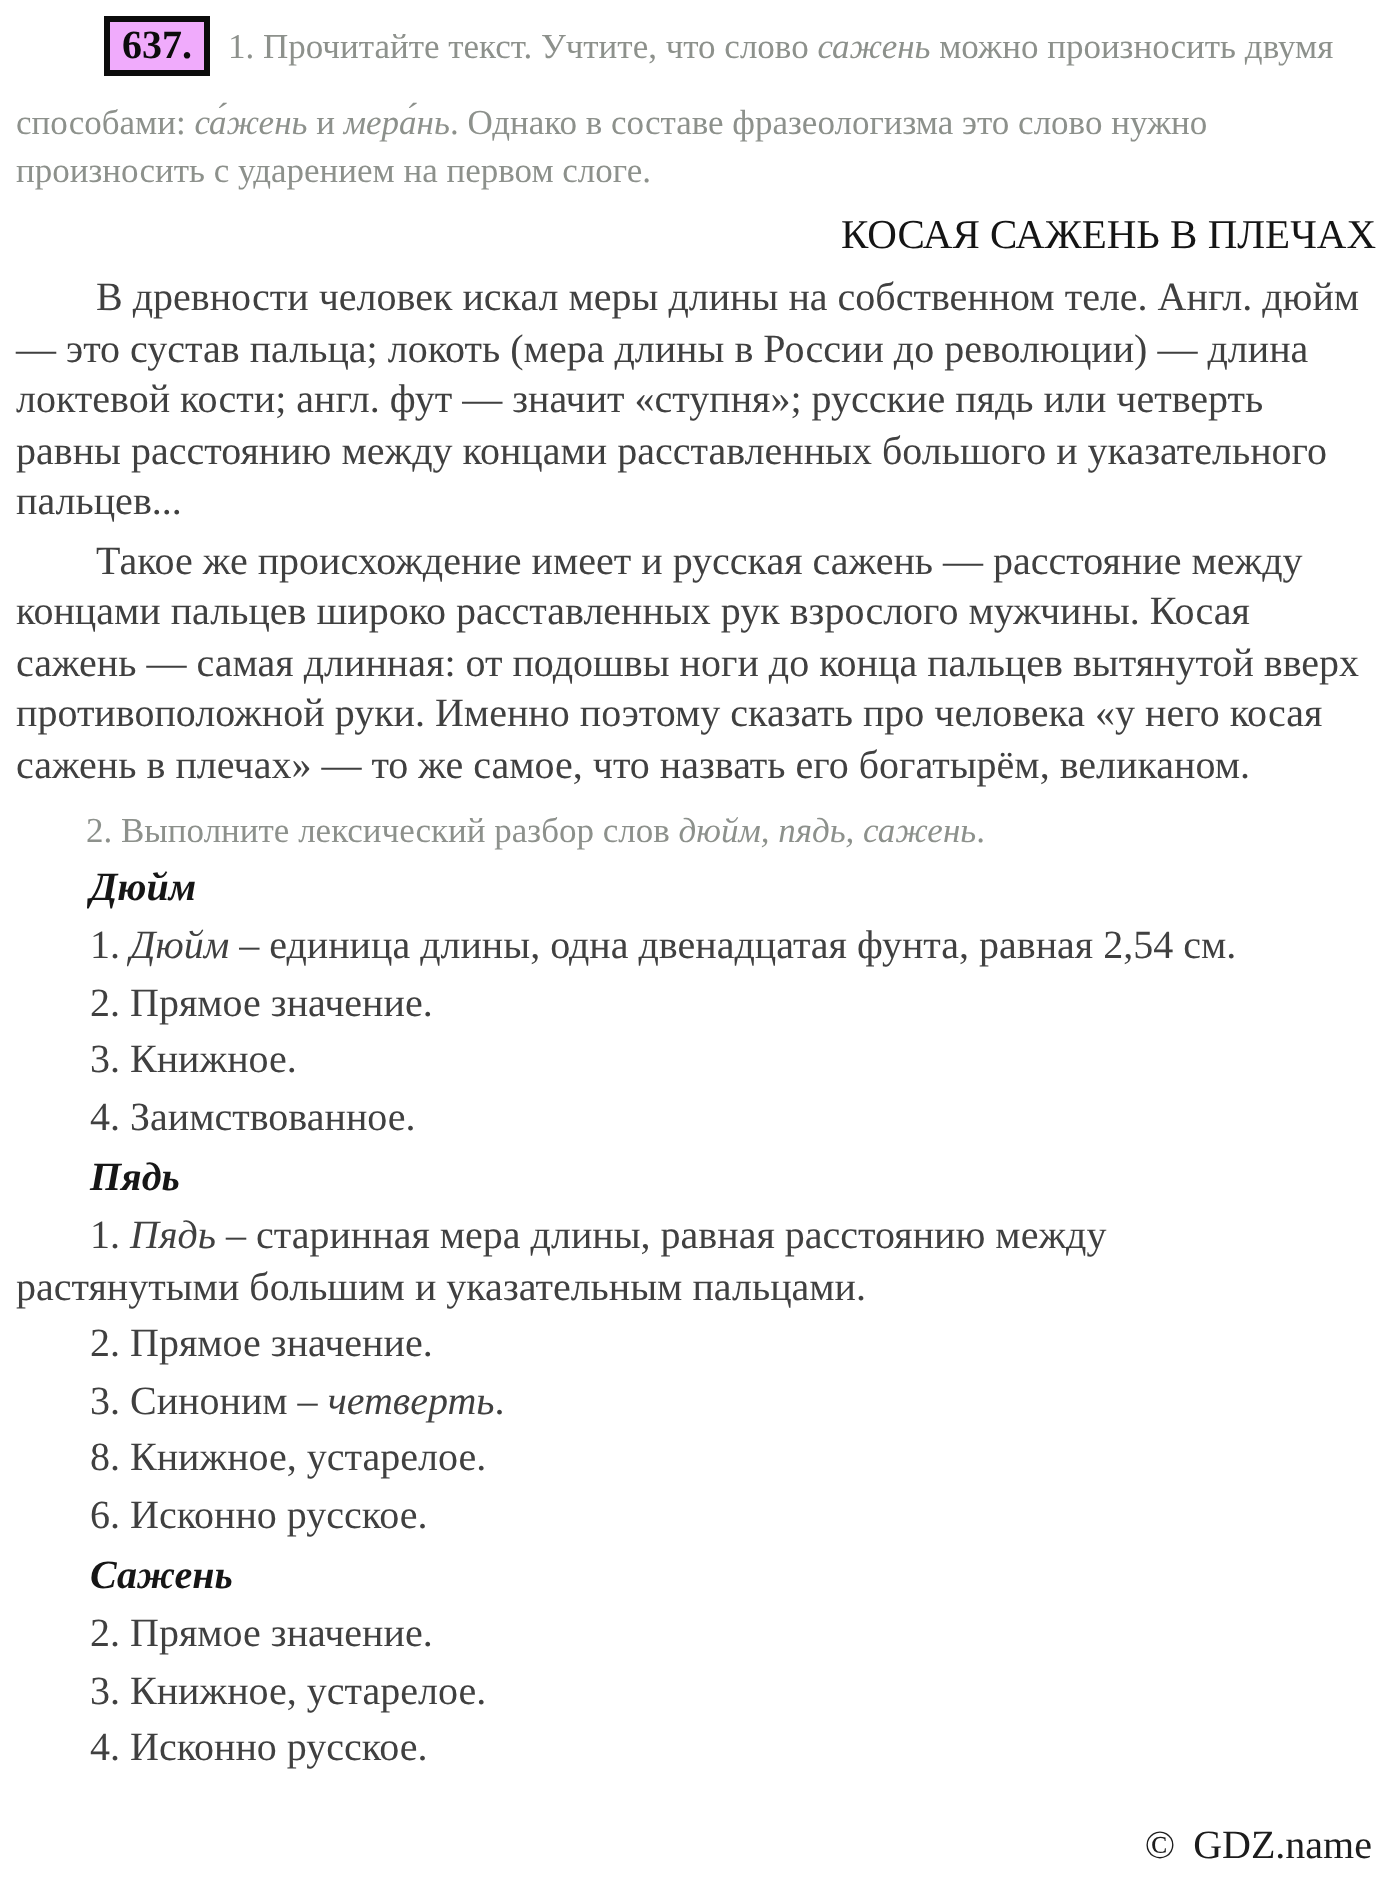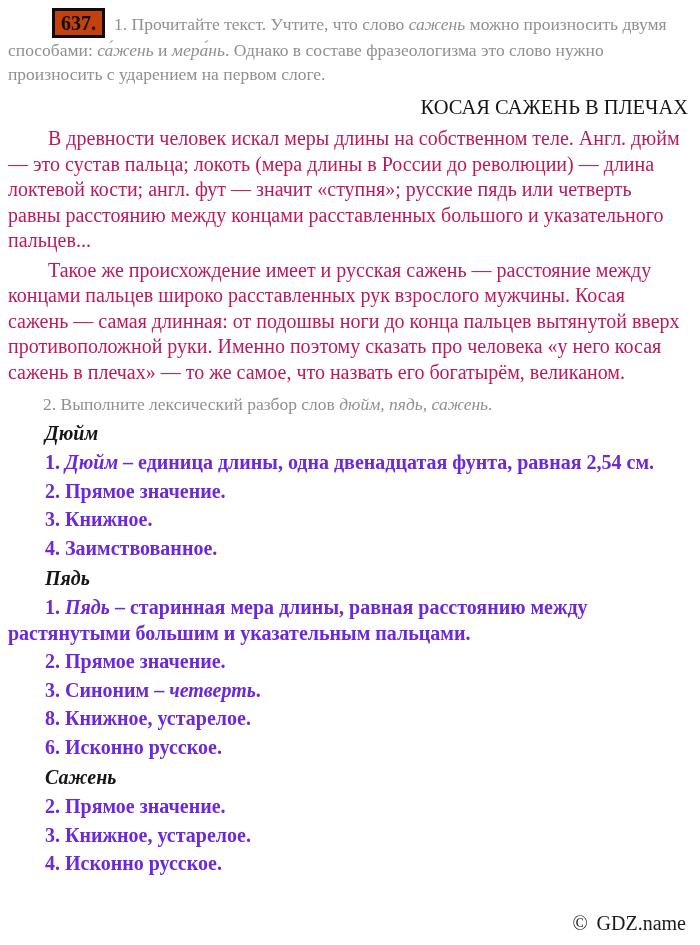--- a/index.html
+++ b/index.html
@@ -32,38 +32,38 @@
   .intro i { font-style: italic; }
   .numbox {
     display: inline-block;
     border: 3px solid #0c0c0c;
     color: #0c0c0c;
     font-weight: bold;
     font-style: normal;
     font-size: 20px;
     line-height: 22px;
     padding: 1px 6px;
-    margin: 0 9px 0 44px;
-    background: #c2410c;
+    margin: 0 9px 11px 44px;
+    background: #f0abfc;
   }
   
   .title {
     margin: 8px 0 6px 0;
     text-align: right;
     font-size: 20.5px;
     font-weight: normal;
     line-height: 26px;
     color: #151515;
   }
   .para {
     margin: 0 0 4px 0;
     font-size: 20px;
     line-height: 25.5px;
     text-indent: 40px;
-    color: #be185d;
+    color: #404040;
   }
   .task2 {
     margin: 7px 0 4px 0;
     padding-left: 35px;
     font-size: 17.5px;
     line-height: 24px;
     color: #8d918c;
   }
   
   .word-title {
@@ -73,22 +73,21 @@
     line-height: 26px;
     font-weight: bold;
     font-style: italic;
     color: #161616;
   }
   .li {
     margin: 0 0 3px 0;
     font-size: 20px;
     line-height: 25.5px;
     text-indent: 37px;
-    color: #6d28d9;
-    font-weight: bold;
+    color: #404040;
   }
   .li .cont { display: block; text-indent: 0; }
   
   .footer {
     position: absolute;
     right: 14px;
     bottom: 10px;
     font-size: 20px;
     color: #1c1c1c;
     white-space: nowrap;

